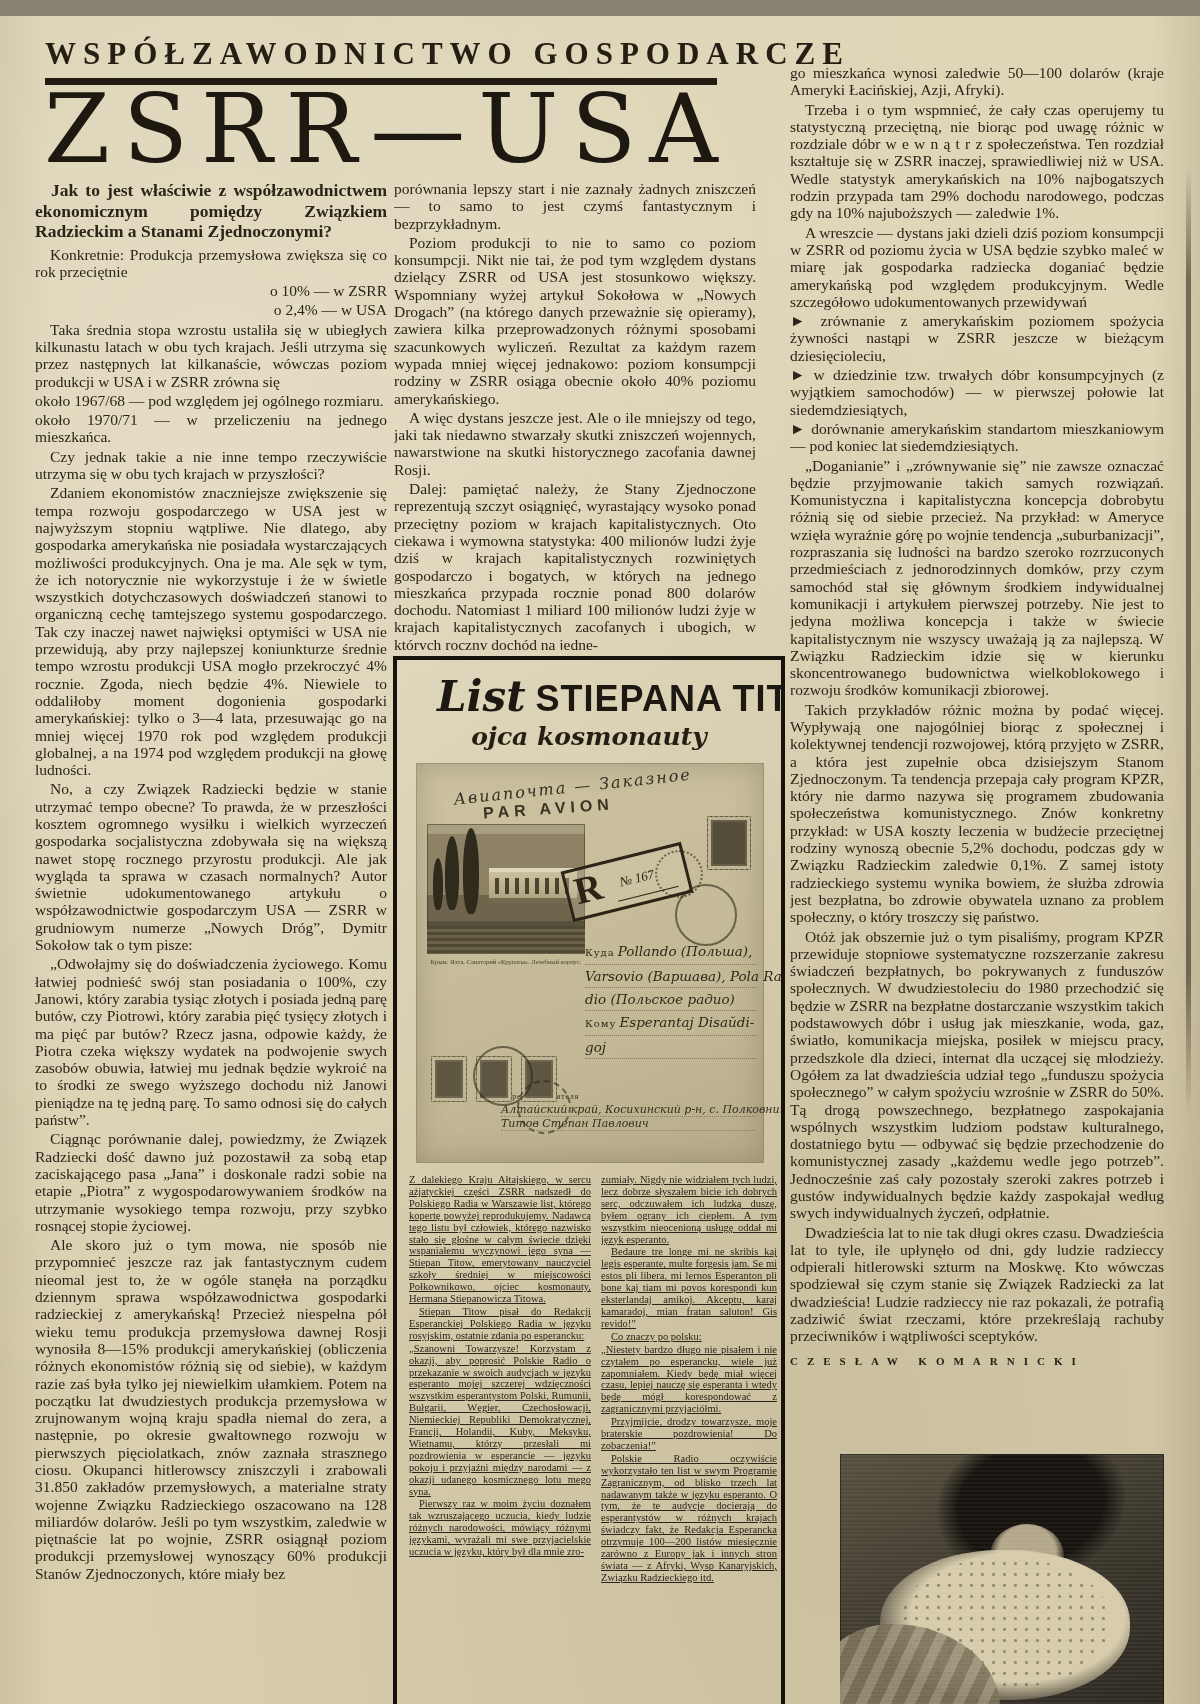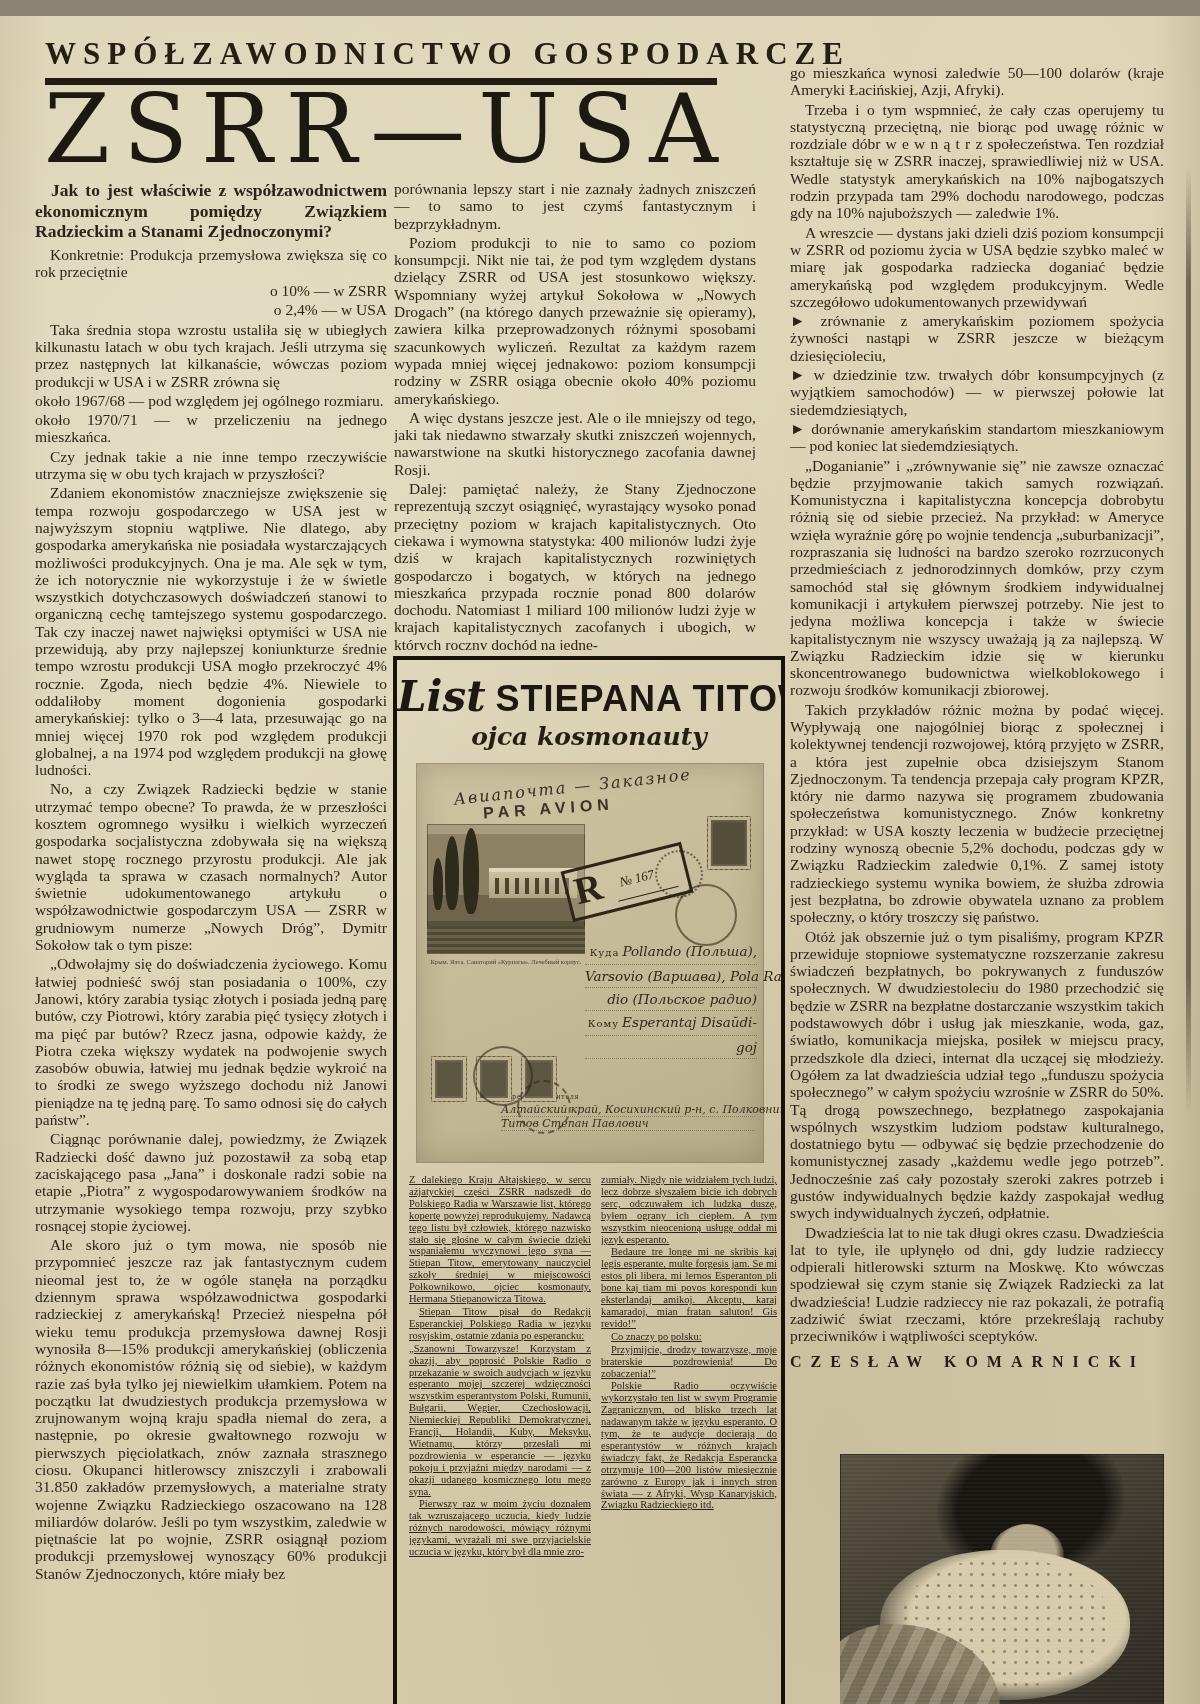--- a/index.html
+++ b/index.html
@@ -24,46 +24,46 @@
   
   .col{position:absolute;font-size:15.5px;line-height:17.3px;text-align:justify;}
   #col1{left:35px;top:164px;width:352px;height:1530px;overflow:hidden;}
   #col2{left:394px;top:164px;width:362px;height:470px;overflow:hidden;}
   #col3{left:790px;top:48px;width:374px;height:1400px;overflow:hidden;}
   .para{margin:0 0 2px 0;text-indent:15px;}
   .para.flush{text-indent:0;}
   .para.center{text-indent:0;text-align:right;margin:2px 0;}
   .para.bullet{text-indent:0;margin:2px 0;}
   .lead{margin:0 0 4px 0;font-weight:bold;font-size:17.5px;line-height:20.5px;text-indent:16px;text-align:justify;}
-  .byline{margin-top:8px;font-weight:bold;font-size:16px;letter-spacing:9px;white-space:nowrap;color:#241e13;}
+  .byline{margin-top:8px;font-weight:bold;font-size:11px;letter-spacing:9px;white-space:nowrap;color:#241e13;}
   
   #inset{position:absolute;left:393px;top:640px;width:392px;height:1064px;border:4px solid #17120c;box-sizing:border-box;overflow:hidden;}
   .inset-title{position:absolute;left:0;top:12px;width:100%;text-align:center;white-space:nowrap;color:#1d1811;}
-  .t-italic{font-family:"DejaVu Serif",serif;font-style:italic;font-weight:bold;font-size:42px;margin-right:10px;}
+  .t-italic{font-family:"DejaVu Serif",serif;font-style:italic;font-weight:bold;font-size:42px;margin-right:10px;padding-left:40px;}
   .t-caps{font-family:"Liberation Sans",sans-serif;font-weight:bold;font-size:36px;letter-spacing:1px;}
   .inset-sub{position:absolute;left:0;top:62px;width:100%;text-align:center;font-family:"DejaVu Serif",serif;font-style:italic;font-weight:bold;font-size:25px;color:#241e13;}
   
   .postcard{position:absolute;left:20px;top:104px;width:346px;height:398px;background:linear-gradient(160deg,#cdc3a2,#c2b794 70%,#b7ac8a);box-shadow:0 0 0 1px rgba(40,32,18,.35), inset 0 0 30px rgba(60,50,30,.25);}
   .pc-hw-top{position:absolute;left:36px;top:10px;width:300px;font-family:"DejaVu Serif",serif;font-style:italic;font-size:16px;color:#332c1f;transform:rotate(-6deg);letter-spacing:2px;white-space:nowrap;}
   .pc-paravion{position:absolute;left:66px;top:36px;font-weight:bold;font-size:16px;letter-spacing:5px;color:#3a3322;transform:rotate(-4deg);font-family:"Liberation Sans",sans-serif;}
   .pc-scene{position:absolute;left:10px;top:60px;width:158px;height:130px;background:linear-gradient(#a89d7e 0 8%, #8d8266 8% 55%, #6f654c 55% 75%, #57503b 75%);overflow:hidden;box-shadow:inset 0 0 0 1px rgba(30,25,12,.4);}
   .tree{position:absolute;background:#2e2a1c;border-radius:50% 50% 40% 40%;}
   .tree.t1{left:18px;top:12px;width:14px;height:74px;}
   .tree.t2{left:36px;top:4px;width:16px;height:86px;}
   .tree.t3{left:6px;top:34px;width:10px;height:52px;}
   .pc-building{position:absolute;left:62px;top:44px;width:88px;height:38px;background:linear-gradient(#cfc5a4,#a79c78);box-shadow:inset 0 -8px 0 rgba(40,34,20,.45), inset 0 4px 0 rgba(255,255,240,.35);}
   .pc-building:after{content:"";position:absolute;left:6px;top:10px;width:76px;height:16px;background:repeating-linear-gradient(90deg,#4b432e 0 4px,transparent 4px 10px);}
   .pc-water{position:absolute;left:0;bottom:0;width:100%;height:28px;background:repeating-linear-gradient(180deg,#4f4833 0 3px,#6a6149 3px 6px);}
   .pc-caption{position:absolute;left:8px;top:194px;width:162px;font-size:6.5px;line-height:8px;color:#4a4130;text-align:center;}
   .pc-reg{position:absolute;left:148px;top:92px;width:118px;height:46px;border:3px solid #2c2517;transform:rotate(-14deg);color:#2c2517;background:rgba(215,205,175,.35);}
   .pc-reg-r{position:absolute;left:6px;top:-2px;font-size:38px;font-weight:bold;font-family:"Liberation Serif",serif;}
   .pc-reg-no{position:absolute;left:52px;top:14px;font-size:13px;font-style:italic;}
   .pc-reg-line{position:absolute;left:46px;bottom:6px;width:62px;border-bottom:1px solid #2c2517;}
   .pc-addr{position:absolute;left:168px;top:176px;width:172px;color:#2f2818;}
-  .pc-line{font-family:"DejaVu Serif",serif;font-style:italic;font-size:13.5px;line-height:22px;white-space:nowrap;border-bottom:1px dotted rgba(60,50,30,.45);text-align:right;}
+  .pc-line{font-family:"DejaVu Serif",serif;font-style:italic;font-size:13.5px;line-height:22px;white-space:nowrap;border-bottom:1px dotted rgba(60,50,30,.45);}
   .pc-label{font-style:normal;font-size:10px;letter-spacing:1px;margin-right:3px;}
   .pc-sender{position:absolute;left:84px;top:326px;width:254px;font-size:9px;color:#342d1e;line-height:13px;}
   .pc-label-sm{font-size:7.5px;letter-spacing:1px;margin-right:3px;}
   .hw-sm{font-family:"DejaVu Serif",serif;font-style:italic;font-size:11px;display:block;border-bottom:1px dotted rgba(60,50,30,.4);white-space:nowrap;}
   .pc-stamps{position:absolute;left:14px;top:292px;}
   .stamp{display:inline-block;width:34px;height:44px;margin-right:5px;background:#5d5641;box-shadow:inset 0 0 0 3px #c0b694, inset 0 0 0 5px #6d6550;border:1px dashed #8f876c;}
   .stamp-tr{position:absolute;right:12px;top:52px;width:42px;height:52px;background:#554e3a;box-shadow:inset 0 0 0 3px #c0b694, inset 0 0 0 5px #665e48;border:1px dashed #8f876c;}
   .pc-postmark{position:absolute;border:2px solid rgba(45,38,24,.6);border-radius:50%;}
   .pm1{left:56px;top:282px;width:56px;height:56px;}
   .pm2{left:100px;top:316px;width:50px;height:50px;border-style:dashed;}
@@ -194,20 +194,21 @@
     <div class="inset-col" id="inset-a">
         <p class="para flush">Z dalekiego Kraju Ałtajskiego, w sercu ażjatyckiej części ZSRR nadszedł do Polskiego Radia w Warszawie list, którego kopertę powyżej reprodukujemy. Nadawcą tego listu był człowiek, którego nazwisko stało się głośne w całym świecie dzięki wspaniałemu wyczynowi jego syna — Stiepan Titow, emerytowany nauczyciel szkoły średniej w miejscowości Połkownikowo, ojciec kosmonauty, Hermana Stiepanowicza Titowa.</p>
         <p class="para">Stiepan Titow pisał do Redakcji Esperanckiej Polskiego Radia w języku rosyjskim, ostatnie zdania po esperancku:</p>
         <p class="para flush">„Szanowni Towarzysze! Korzystam z okazji, aby poprosić Polskie Radio o przekazanie w swoich audycjach w języku esperanto mojej szczerej wdzięczności wszystkim esperantystom Polski, Rumunii, Bułgarii, Węgier, Czechosłowacji, Niemieckiej Republiki Demokratycznej, Francji, Holandii, Kuby, Meksyku, Wietnamu, którzy przesłali mi pozdrowienia w esperancie — języku pokoju i przyjaźni między narodami — z okazji udanego kosmicznego lotu mego syna.</p>
         <p class="para">Pierwszy raz w moim życiu doznałem tak wzruszającego uczucia, kiedy ludzie różnych narodowości, mówiący różnymi językami, wyrażali mi swe przyjacielskie uczucia w języku, który był dla mnie zro-</p>
       </div>
     <div class="inset-col" id="inset-b">
         <p class="para flush">zumiały. Nigdy nie widziałem tych ludzi, lecz dobrze słyszałem bicie ich dobrych serc, odczuwałem ich ludzką duszę, byłem ograny ich ciepłem. A tym wszystkim nieocenioną usługę oddał mi język esperanto.</p>
         <p class="para">Bedaure tre longe mi ne skribis kaj legis esperante, multe forgesis jam. Se mi estos pli libera, mi lernos Esperanton pli bone kaj tiam mi povos korespondi kun eksterlandaj amikoj. Akceptu, karaj kamaradoj, mian fratan saluton! Gis revido!”</p>
         <p class="para">Co znaczy po polsku:</p>
+        <p class="para flush">„Niestety bardzo długo nie pisałem i nie czytałem po esperancku, wiele już zapomniałem. Kiedy będę miał więcej czasu, lepiej nauczę się esperanta i wtedy będę mógł korespondować z zagranicznymi przyjaciółmi.</p>
         <p class="para">Przyjmijcie, drodzy towarzysze, moje braterskie pozdrowienia! Do zobaczenia!”</p>
         <p class="para">Polskie Radio oczywiście wykorzystało ten list w swym Programie Zagranicznym, od blisko trzech lat nadawanym także w języku esperanto. O tym, że te audycje docierają do esperantystów w różnych krajach świadczy fakt, że Redakcja Esperancka otrzymuje 100—200 listów miesięcznie zarówno z Europy jak i innych stron świata — z Afryki, Wysp Kanaryjskich, Związku Radzieckiego itd.</p>
       </div>
   </div>
 
   <div id="photo">
     <div class="ph-hair"></div>
     <div class="ph-face"></div>
     <div class="ph-blouse"></div>
     <div class="ph-dots"></div>

